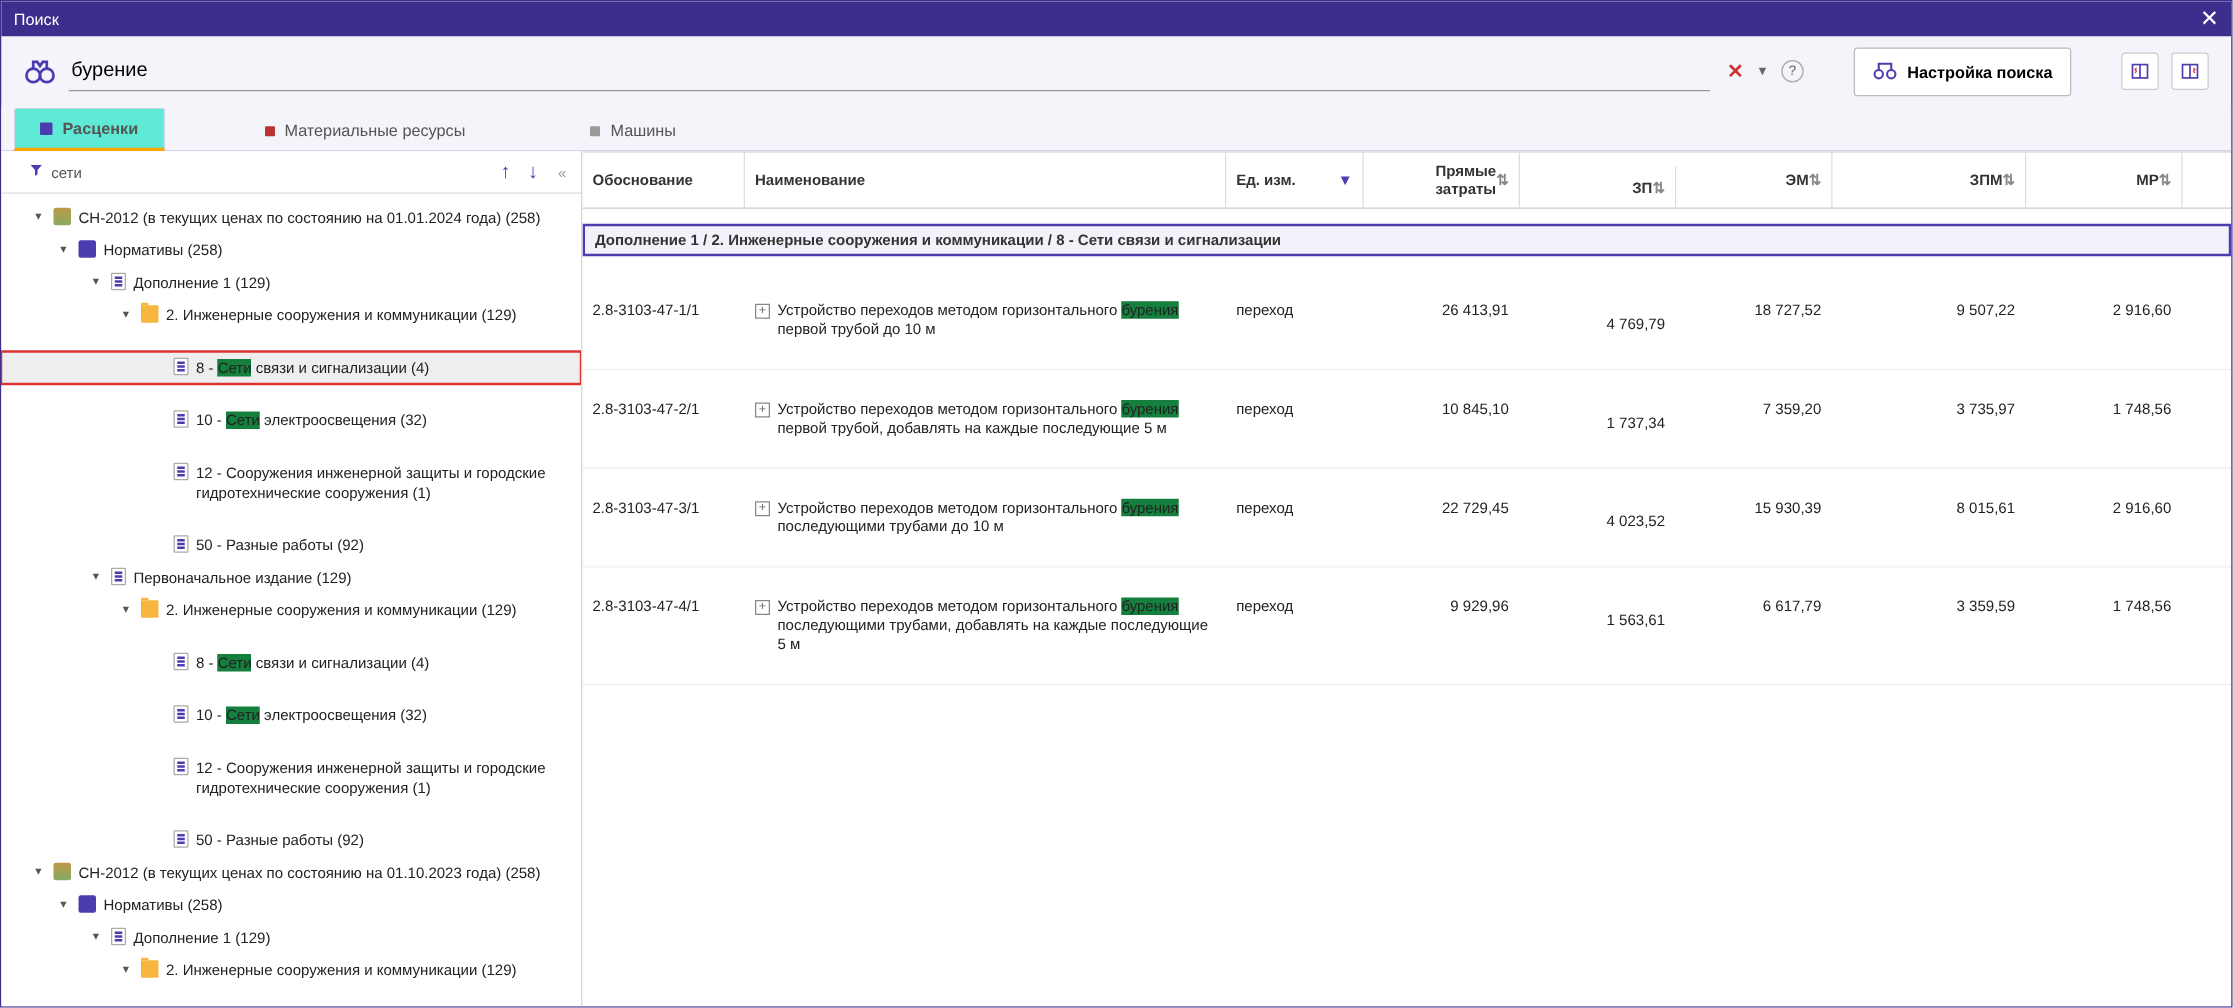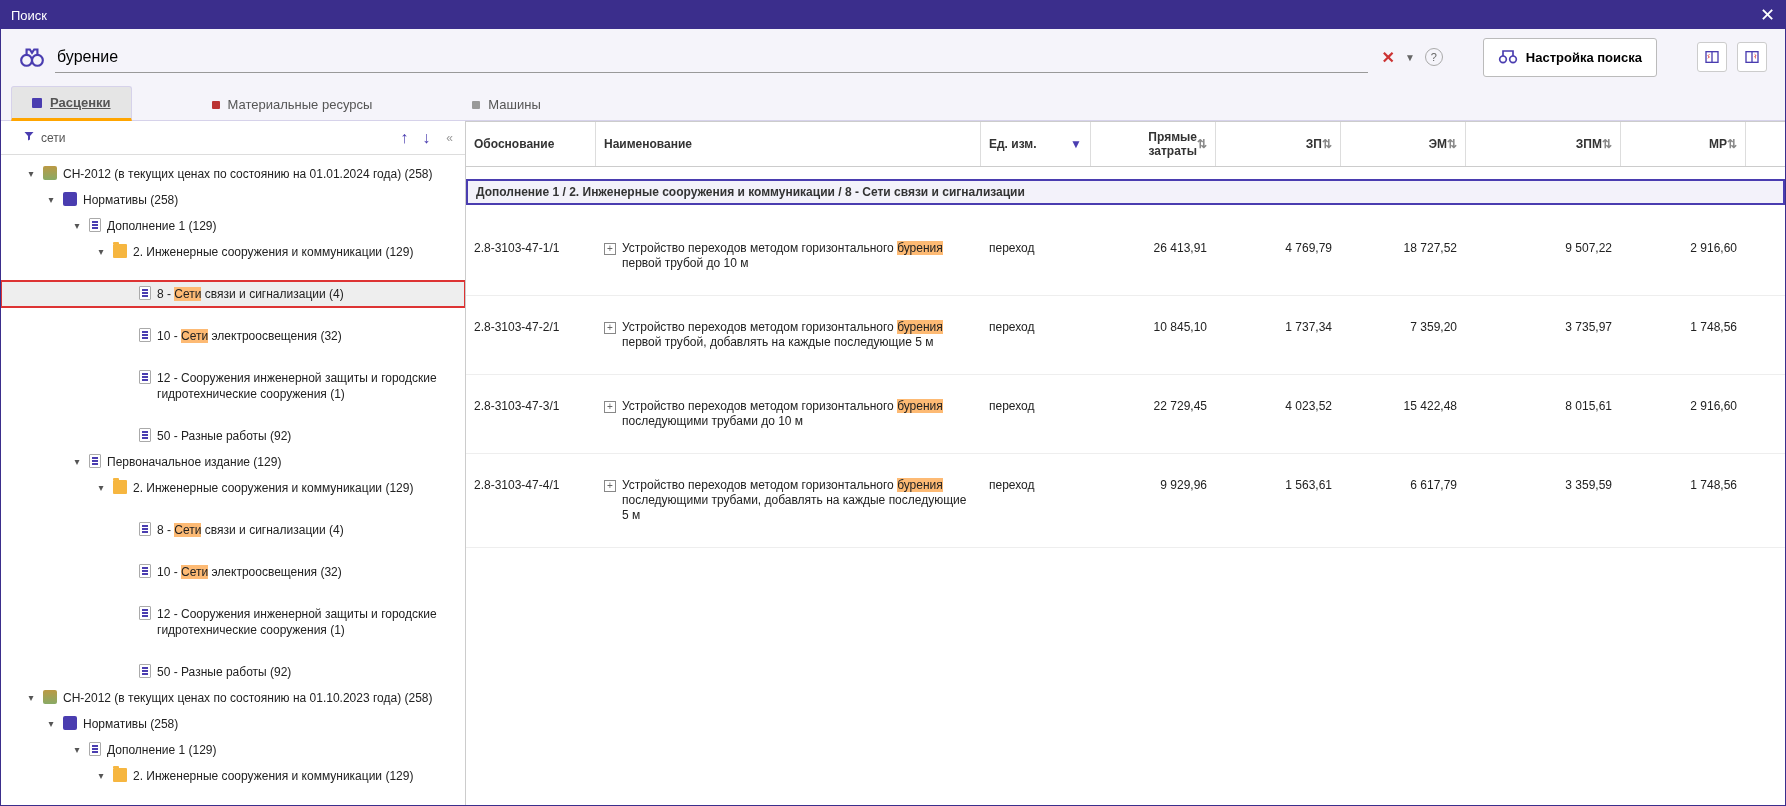--- a/index.html
+++ b/index.html
@@ -16,21 +16,21 @@
   .searchrow .xbtn { color: #c33; font-size: 16px; font-weight: bold; cursor: pointer; margin-left: 4px; }
   .searchrow .dd { color: #666; font-size: 10px; cursor: pointer; }
   .searchrow .help { border: 1px solid #aaa; border-radius: 50%; width: 18px; height: 18px; display: inline-flex; align-items: center; justify-content: center; color: #666; font-size: 11px; cursor: pointer; }
   .settings-btn { display: flex; align-items: center; gap: 8px; border: 1px solid #bbb; background: #fff; padding: 8px 14px; border-radius: 3px; cursor: pointer; font-weight: bold; font-size: 13px; }
   .tbicon { border: 1px solid #ccc; background: #fff; width: 30px; height: 30px; border-radius: 3px; display: flex; align-items: center; justify-content: center; cursor: pointer; }
   .tbicon svg { width: 16px; height: 16px; }
 
   
   .tabs { display: flex; align-items: flex-end; height: 36px; border-bottom: 1px solid #d6d2ea; padding-left: 10px; background: #f5f4fa; }
   .tab { padding: 8px 20px; color: #555; display: flex; align-items: center; gap: 8px; cursor: pointer; font-size: 13px; }
-  .tab.active { background: #e5e5e5; border-top: 1px solid #d6d2ea; border-left: 1px solid #d6d2ea; border-right: 1px solid #d6d2ea; border-bottom: 3px solid orange; font-weight: bold; margin-bottom: -1px; border-radius: 3px 3px 0 0; text-decoration: underline; }
+  .tab.active { background: #5eead4; border-top: 1px solid #d6d2ea; border-left: 1px solid #d6d2ea; border-right: 1px solid #d6d2ea; border-bottom: 3px solid orange; font-weight: bold; margin-bottom: -1px; border-radius: 3px 3px 0 0; }
   .tab .d1 { width: 8px; height: 8px; background: #b33; border-radius: 1px; }
   .tab .d2 { width: 8px; height: 8px; background: #999; border-radius: 1px; }
   .tab .d3 { width: 10px; height: 10px; background: #4a3db0; border-radius: 1px; }
 
   
   .mainwrap { display: flex; height: calc(806px - 28px - 56px - 36px); }
   .left { width: 465px; border-right: 1px solid #ccc; display: flex; flex-direction: column; background: #fff; }
   .left-header { display: flex; align-items: center; border-bottom: 1px solid #ddd; height: 34px; padding: 0 6px 0 22px; gap: 6px; }
   .filter-icon { color: #4a3db0; }
   .filter-label { flex: 1; color: #555; }
@@ -43,41 +43,41 @@
   .exp { width: 12px; text-align: center; color: #555; font-size: 10px; user-select: none; flex-shrink: 0; }
   .exp.blank { visibility: hidden; }
   .nicon { width: 14px; height: 14px; flex-shrink: 0; }
   .nicon.db { background: linear-gradient(#b94, #8a6); border-radius: 2px; }
   .nicon.book { background: #4a3db0; border-radius: 2px; }
   .nicon.folder { background: #f6b640; border-radius: 1px; position: relative; }
   .nicon.folder::before { content:''; position:absolute; top:-2px; left:0; width:6px; height:2px; background:#f6b640; border-radius:1px 1px 0 0; }
   .nicon.doc { width: 12px; height: 14px; background:#fff; border:1px solid #aaa; border-radius:1px; position:relative; }
   .nicon.doc::after { content:''; position:absolute; top:2px; left:2px; right:2px; height:2px; background:#4a3db0; box-shadow: 0 3px 0 #4a3db0, 0 6px 0 #4a3db0; }
   .node .label { white-space: normal; word-break: break-word; }
-  .hl { background: #fdba74; }
+  .hl { background: #15803d; }
 
   
   .lvl0 { padding-left: 24px; }
   .lvl1 { padding-left: 44px; }
   .lvl2 { padding-left: 70px; }
   .lvl3 { padding-left: 94px; }
   .lvl4 { padding-left: 120px; margin-top: 16px; }
 
   
   .right { flex: 1; background: #fff; display: flex; flex-direction: column; overflow: hidden; gap: 12px; }
   .grid-head, .grid-row, .grid-breadcrumb { display: flex; }
   .grid-head { border-bottom: 1px solid #ccc; border-top: 1px solid #ccc; height: 46px; }
   .grid-head .cell { padding: 6px 8px; display: flex; align-items: center; justify-content: space-between; border-right: 1px solid #ddd; font-weight: bold; color: #333; }
   .sort-icon { color: #888; font-size: 12px; }
   .filter-ic { color: #4a3db0; font-size: 12px; }
   .col-obosn { width: 130px; }
   .col-naim  { width: 385px; }
   .col-unit  { width: 110px; }
   .col-pz    { width: 125px; }
-  .col-zp    { width: 125px; }
+  .col-zp    { width: 125px; margin-top: 11px; }
   .col-em    { width: 125px; }
   .col-zpm   { width: 155px; }
   .col-mr    { width: 125px; }
 
   .grid-breadcrumb { background: #f3f2fa; border: 2px solid #4a3db0; padding: 4px 8px; font-weight: bold; color: #333; }
 
   .grid-row { border-bottom: 1px solid #eee; align-items: flex-start; }
   .grid-row .cell { padding: 24px 8px; border-right: 1px solid transparent; }
   .col-naim-cell { display:flex; gap:6px; align-items:flex-start; }
   .expand-sq { width:12px; height:12px; border:1px solid #888; color:#666; font-size:10px; line-height:10px; text-align:center; flex-shrink:0; margin-top:2px; cursor:pointer; }
@@ -340,21 +340,21 @@
         </div>
         <div class="grid-row">
           <div class="cell col-obosn">2.8-3103-47-3/1</div>
           <div class="cell col-naim col-naim-cell">
             <span class="expand-sq">+</span>
             <span class="naim-text">Устройство переходов методом горизонтального <span class="hl">бурения</span> последующими трубами до 10 м</span>
           </div>
           <div class="cell col-unit">переход</div>
           <div class="cell col-pz num">22 729,45</div>
           <div class="cell col-zp num">4 023,52</div>
-          <div class="cell col-em num">15 422,48</div>
+          <div class="cell col-em num">15 930,39</div>
           <div class="cell col-zpm num">8 015,61</div>
           <div class="cell col-mr num">2 916,60</div>
         </div>
         <div class="grid-row">
           <div class="cell col-obosn">2.8-3103-47-4/1</div>
           <div class="cell col-naim col-naim-cell">
             <span class="expand-sq">+</span>
             <span class="naim-text">Устройство переходов методом горизонтального <span class="hl">бурения</span> последующими трубами, добавлять на каждые последующие 5 м</span>
           </div>
           <div class="cell col-unit">переход</div>

